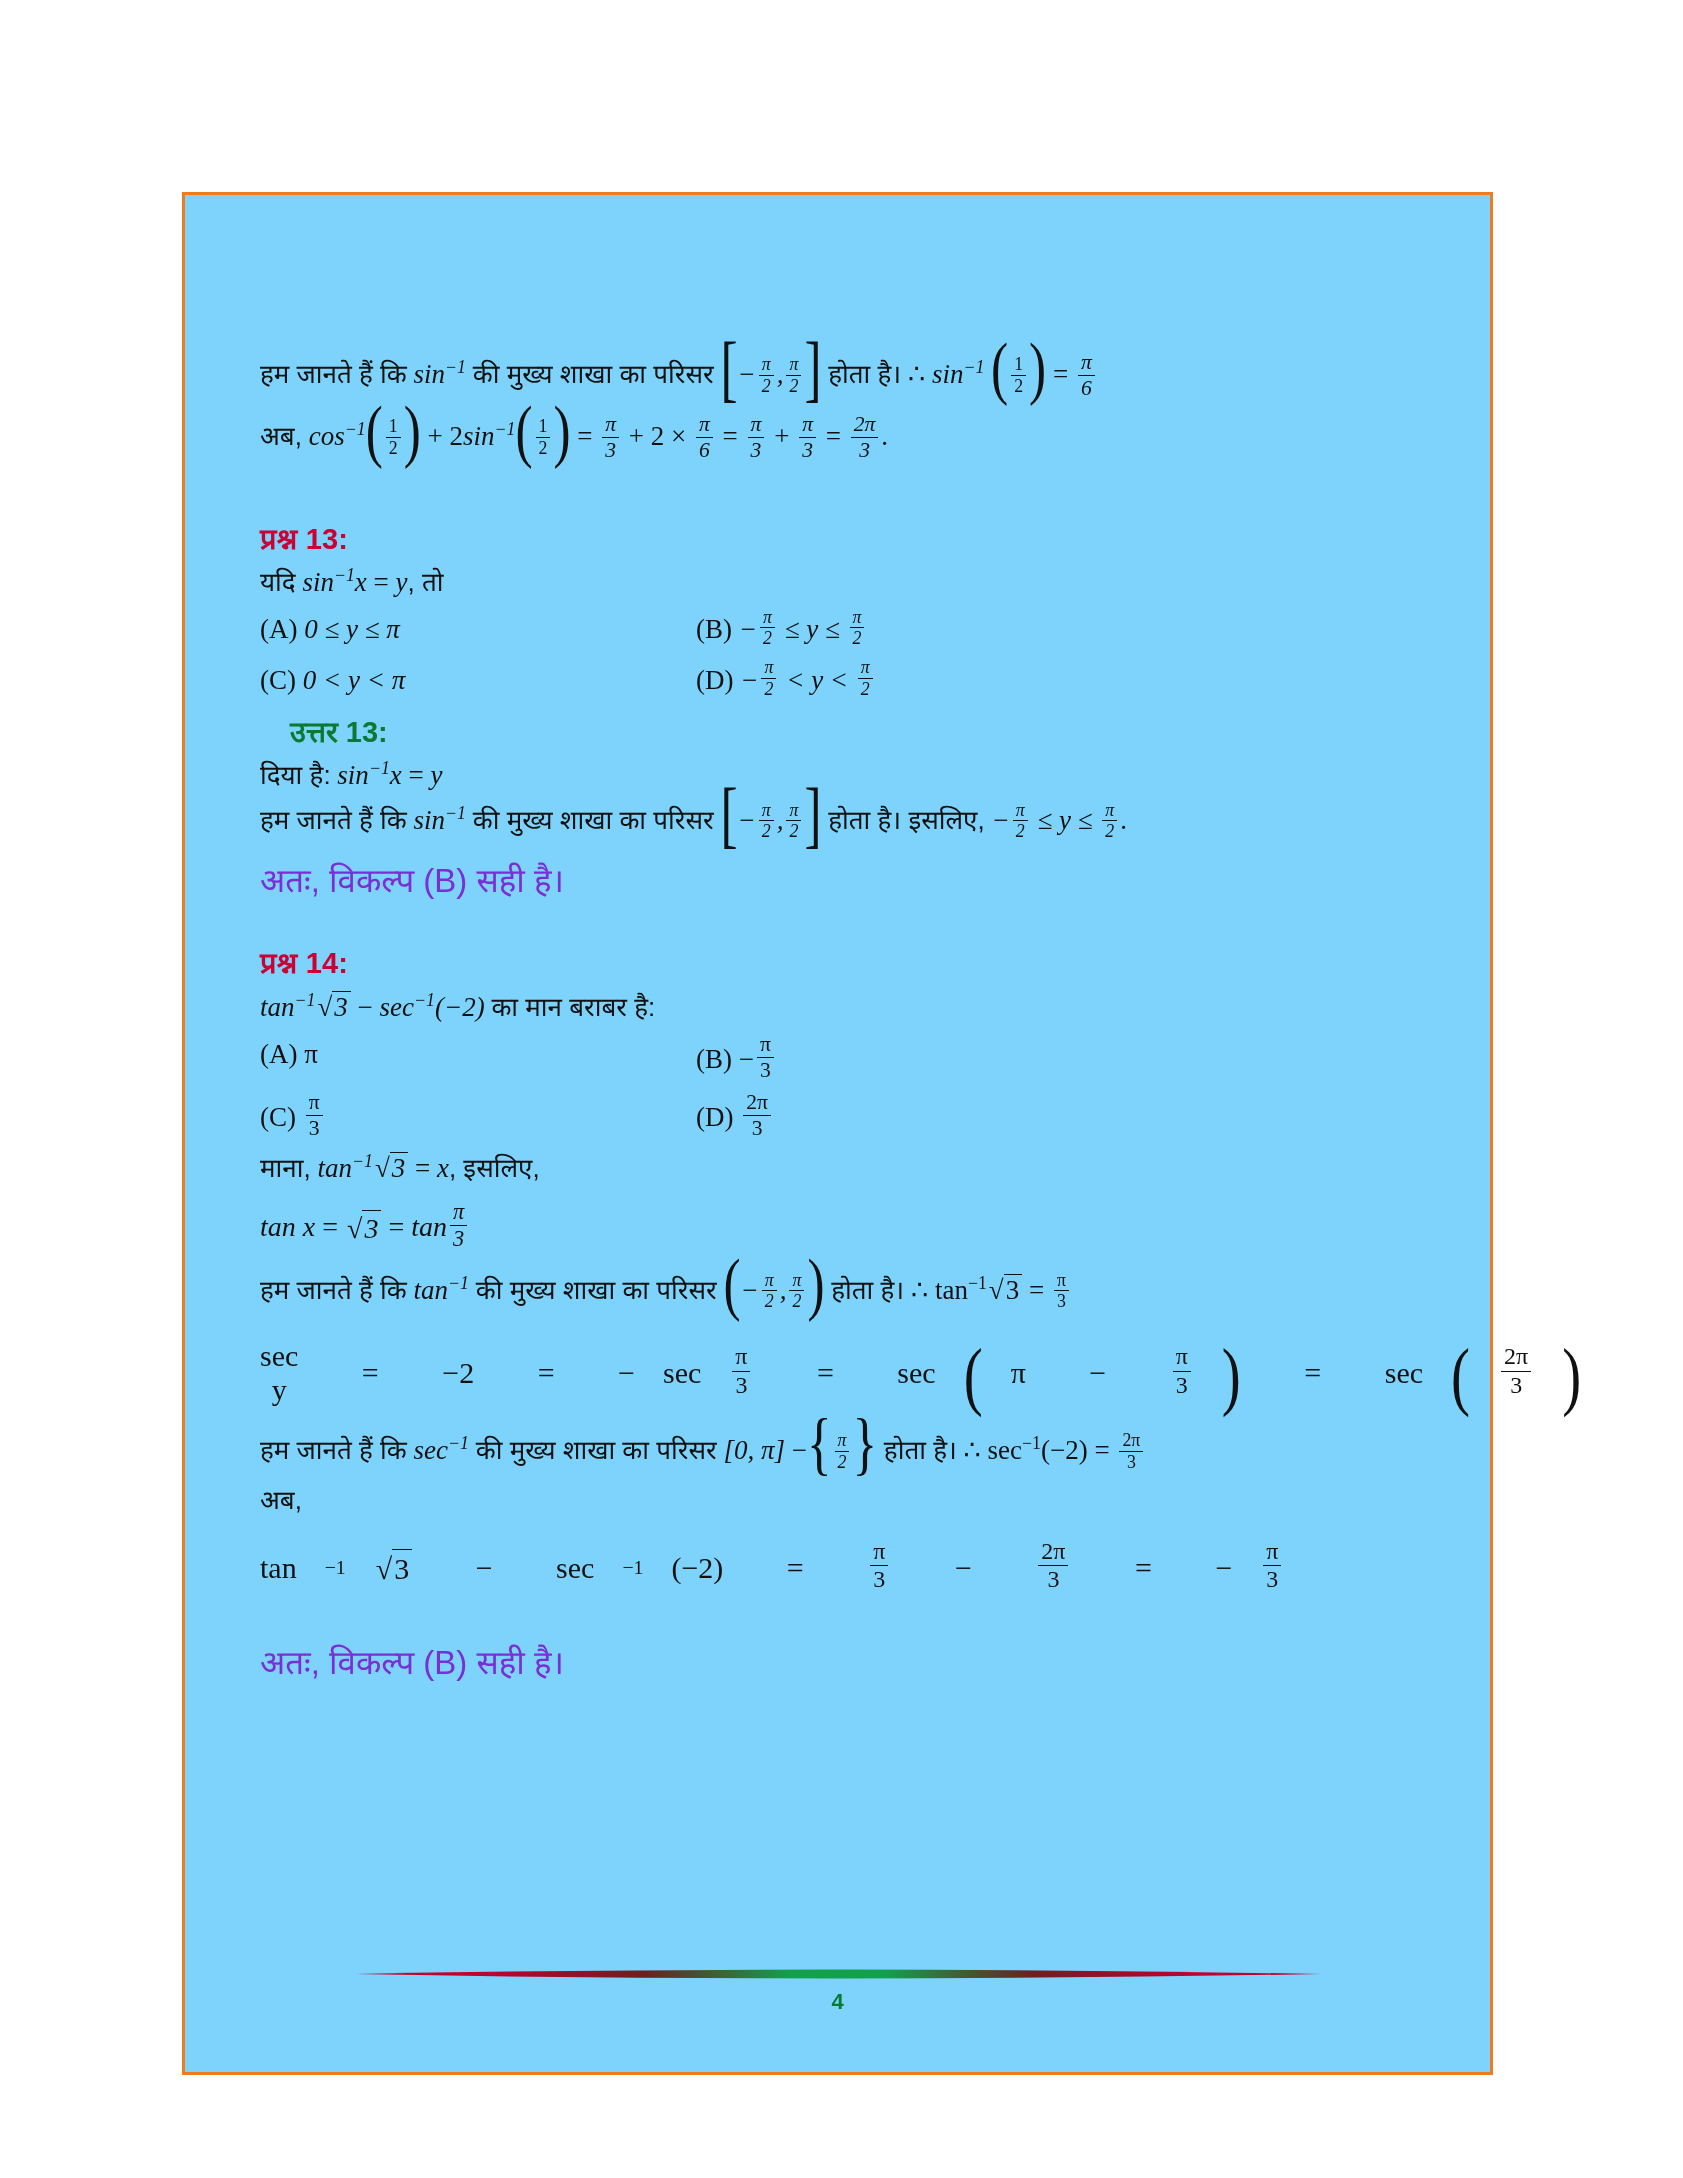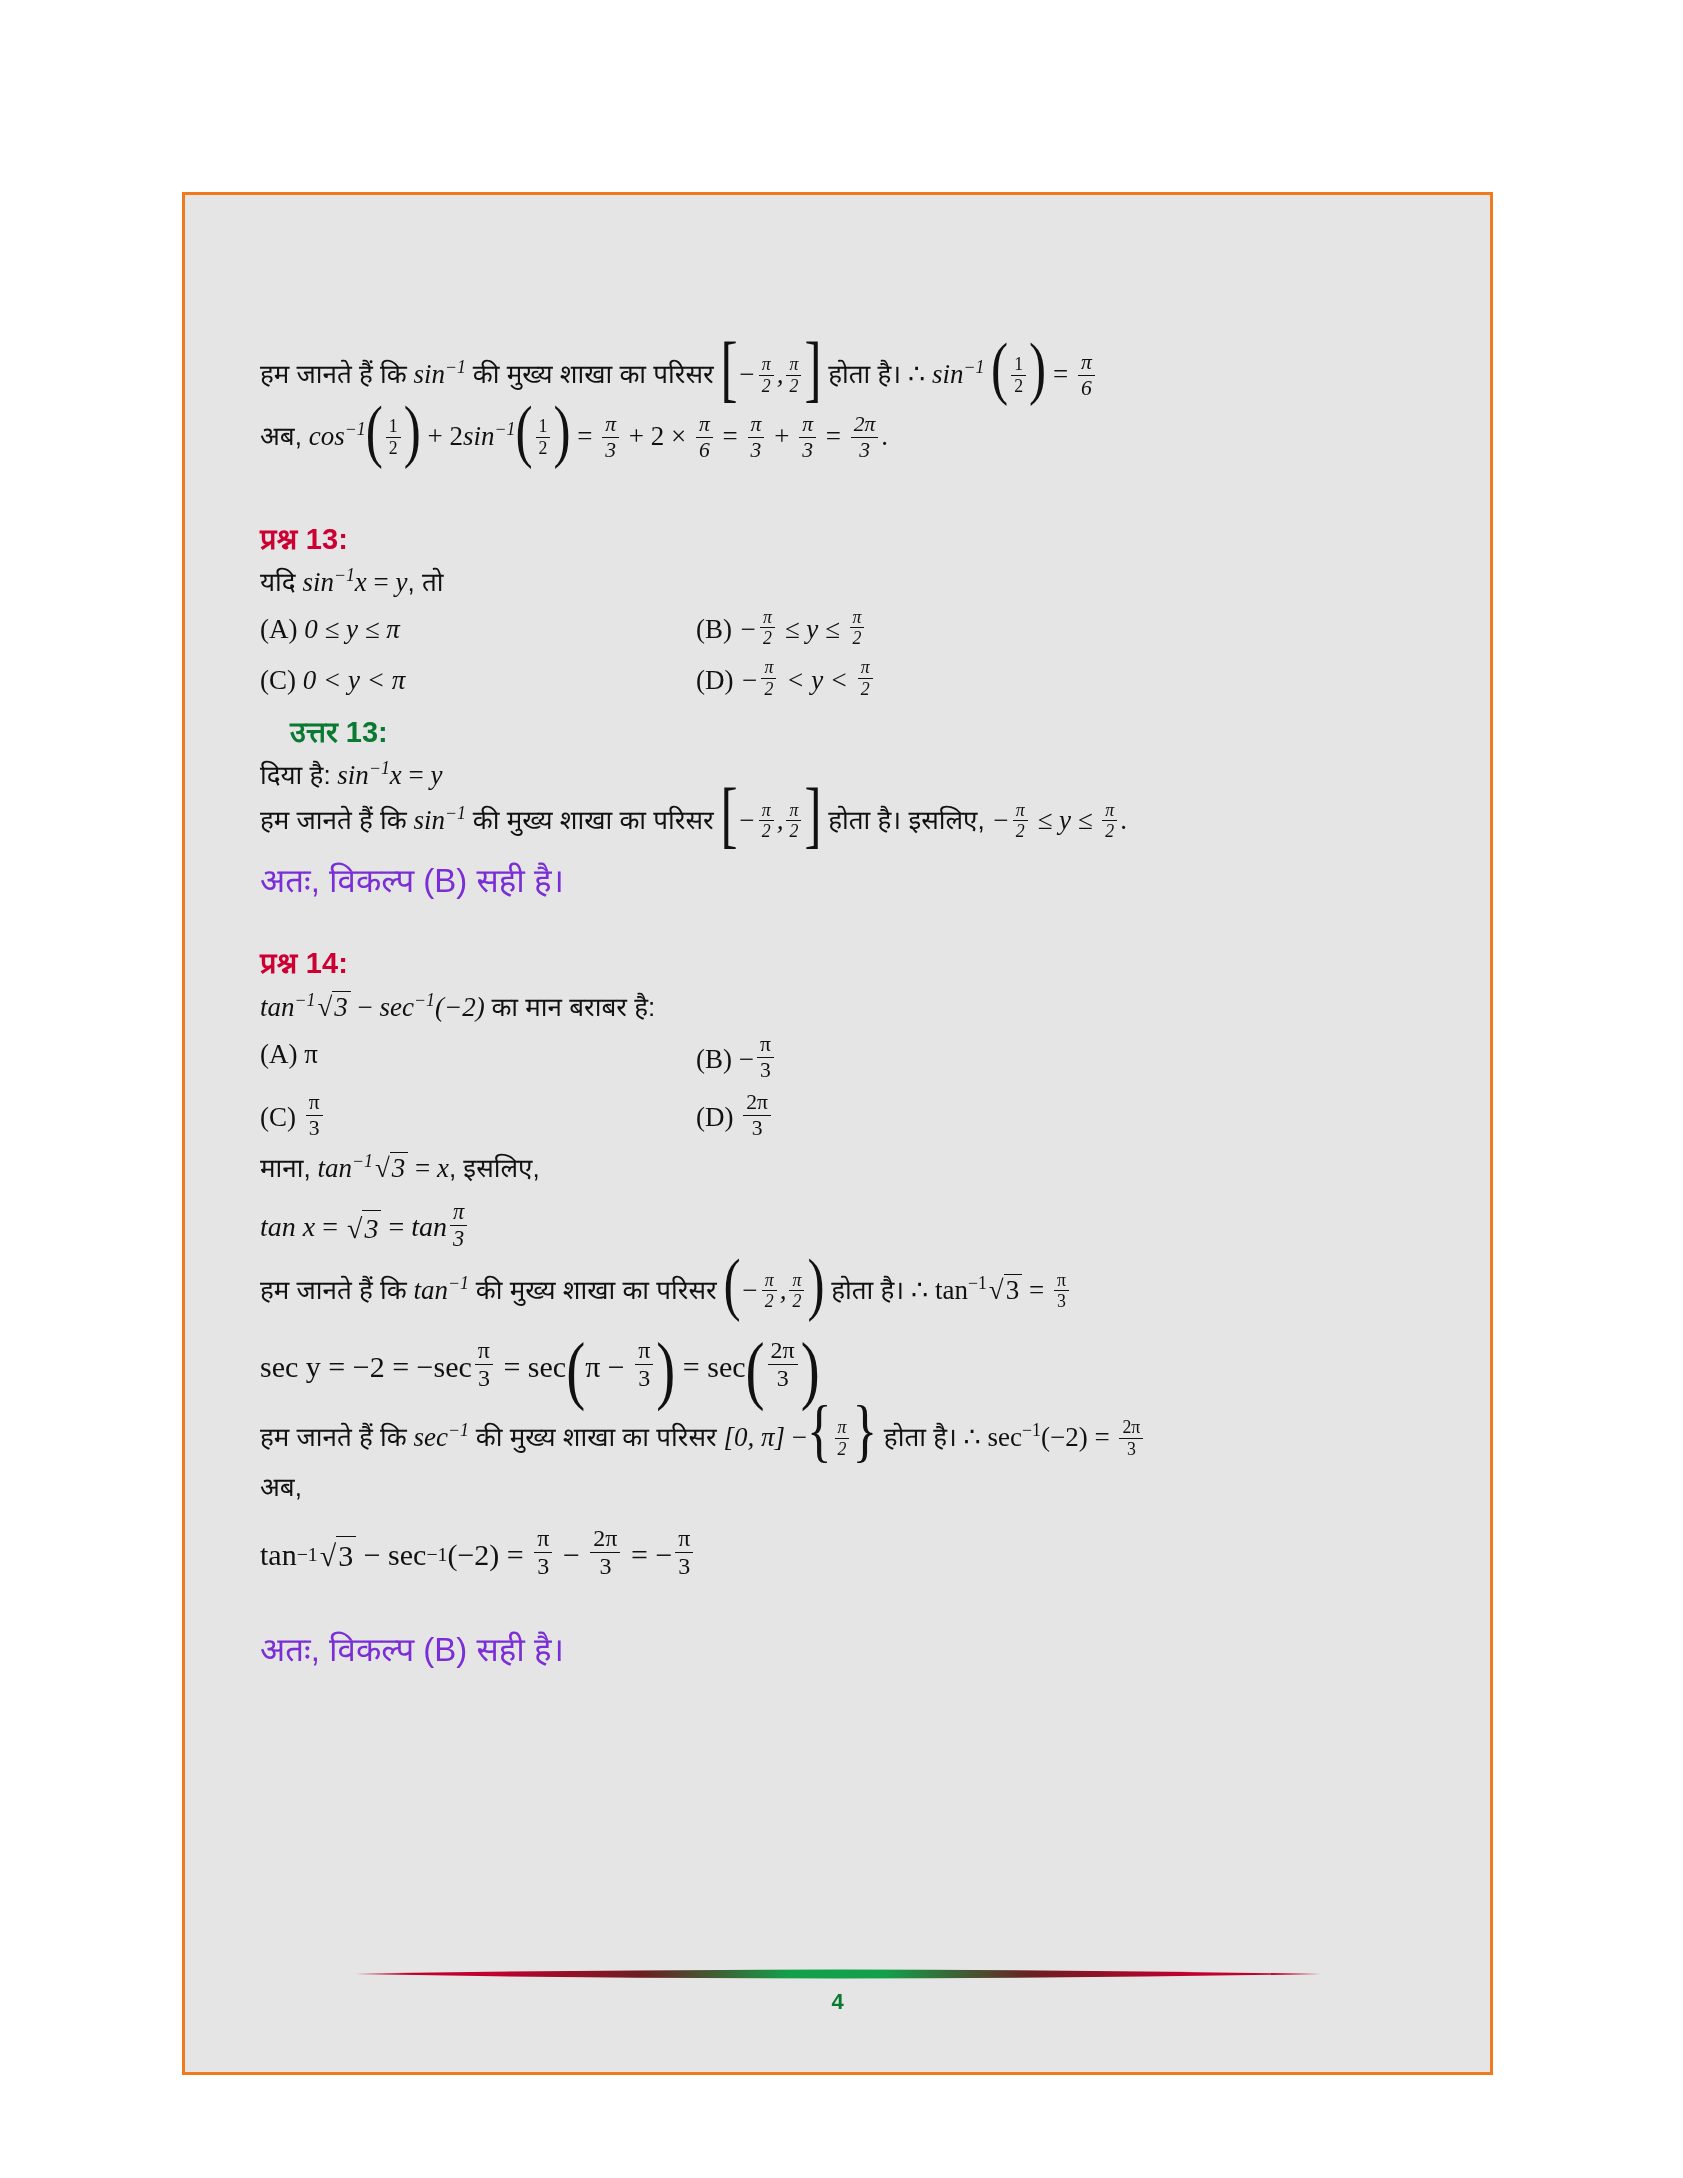--- a/index.html
+++ b/index.html
@@ -16,21 +16,21 @@
 
   
   #page-sheet {
     position: absolute;
     left: 182px;
     top: 192px;
     width: 1311px;
     height: 1883px;
     box-sizing: border-box;
     border: 3px solid #f07a1e;
-    background: #e5e5e5;
+    background: #7dd3fc;
   }
 
   #content {
     position: absolute;
     left: 75px;
     top: 158px;
     width: 1168px;
   }
 
   
@@ -101,21 +101,21 @@
   
   .eqn {
     text-align: center;
     font-size: 28px;
     color: #111111;
     margin: 18px 0 18px 0;
     display: flex;
     align-items: center;
     min-height: 55px;
   }
-  .eqn.big { font-size: 30px; margin: 26px 0 26px 0; }
+  .eqn.big { font-size: 30px; margin: 26px 0 26px 0; gap: 28px; }
 
   
   .frac {
     display: inline-flex;
     flex-direction: column;
     align-items: center;
     vertical-align: middle;
     margin: 0 3px;
     position: relative;
     top: -2px;

